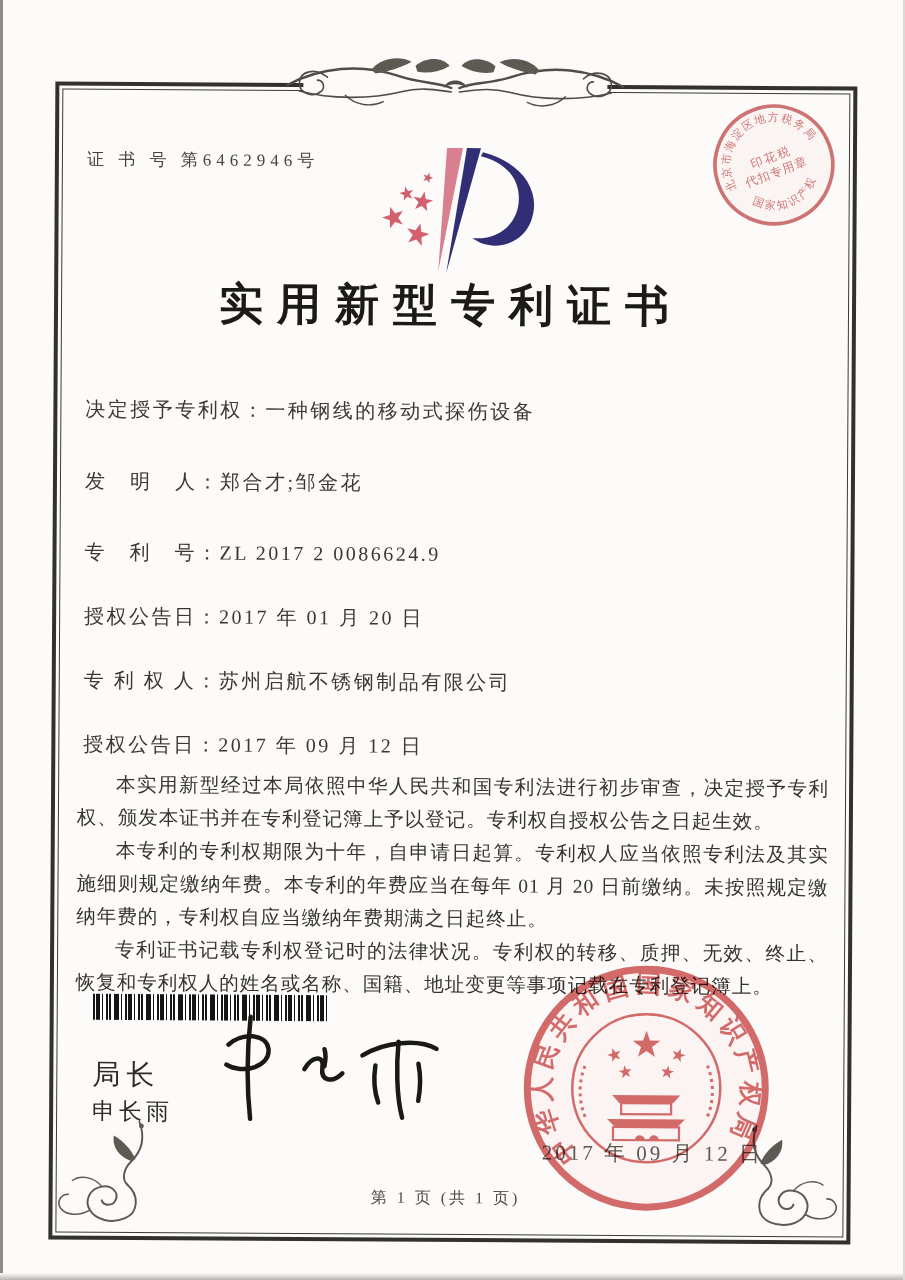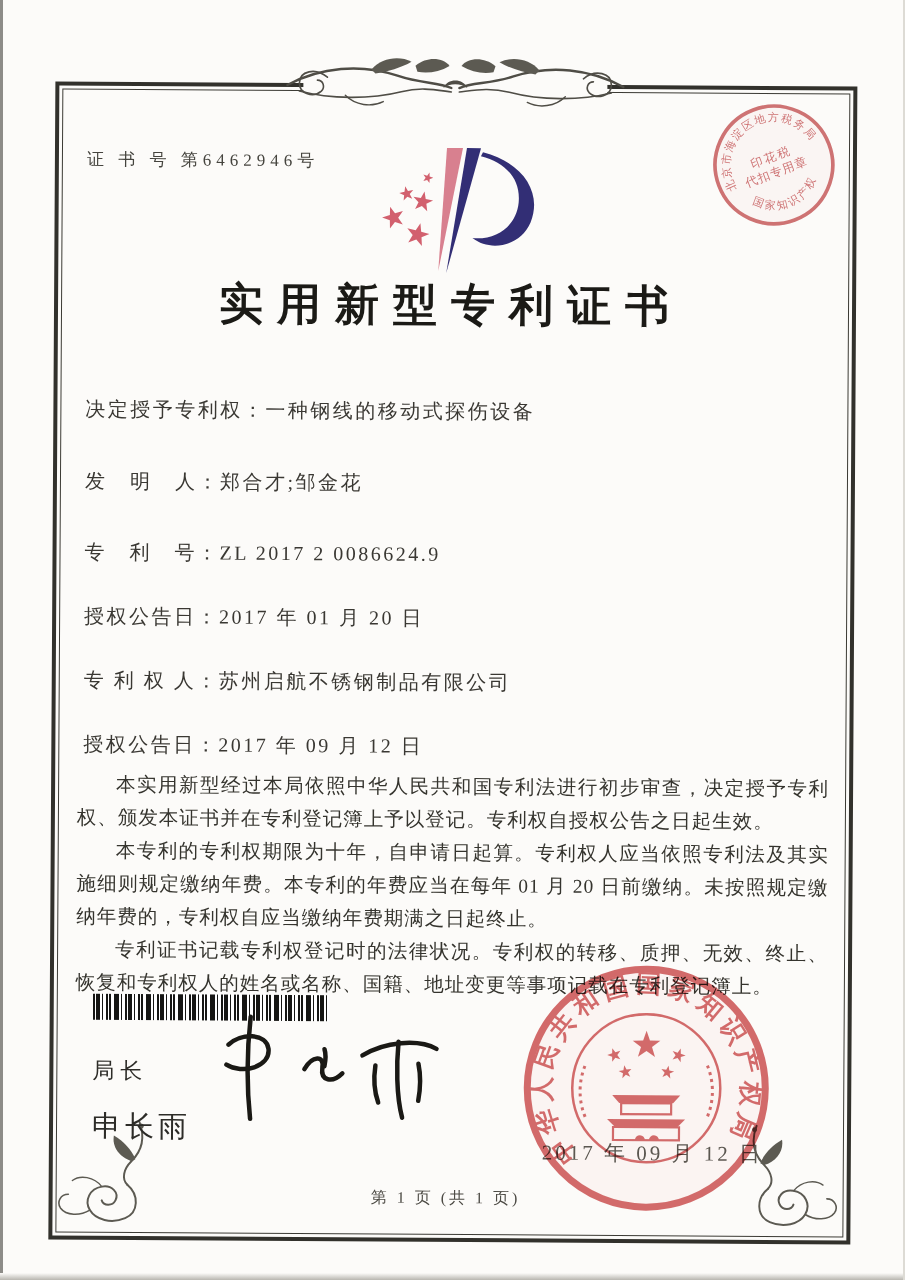--- a/index.html
+++ b/index.html
@@ -45,24 +45,24 @@
     font-size:19.5px;line-height:33px;letter-spacing:1px;color:#343329;text-align:justify;}
   .body-text p{margin:0;text-indent:2em;color:#35342e;}
 
   .barcode{position:absolute;left:95px;top:996px;width:236px;height:26px;
     background:repeating-linear-gradient(90deg,
       #161614 0 2px,#fff 2px 3px,#161614 3px 7px,#fff 7px 9px,
       #161614 9px 10px,#fff 10px 13px,#161614 13px 15px,#fff 15px 16px,
       #161614 16px 18px,#fff 18px 21px,#161614 21px 26px,#fff 26px 28px,
       #161614 28px 29px,#fff 29px 32px);}
 
-  .director-label{position:absolute;left:95px;top:1058px;font-size:22px;letter-spacing:6px;
+  .director-label{position:absolute;left:95px;top:1058px;font-size:28px;letter-spacing:6px;
     color:#2d2c28;font-family:"Liberation Sans","DejaVu Sans",sans-serif;}
-  .director-name{position:absolute;left:95px;top:1098px;font-size:29px;letter-spacing:4px;
-    color:#2d2c28;font-family:Liberation Mono, monospace;margin-top:11px;}
+  .director-name{position:absolute;left:95px;top:1098px;font-size:23px;letter-spacing:4px;
+    color:#2d2c28;font-family:Liberation Mono, monospace;}
   .signature{position:absolute;left:215px;top:1012px;width:250px;height:112px;}
 
   .grant-seal{position:absolute;left:518px;top:956px;width:262px;height:262px;
     mix-blend-mode:multiply;opacity:.93;}
   .grant-date{position:absolute;left:545px;top:1138px;font-size:21px;letter-spacing:3px;
     color:#5b5952;}
 
   .footer{position:absolute;left:52px;top:1188px;width:794px;text-align:center;
     font-size:16px;letter-spacing:3px;color:#4c4a44;}
 

